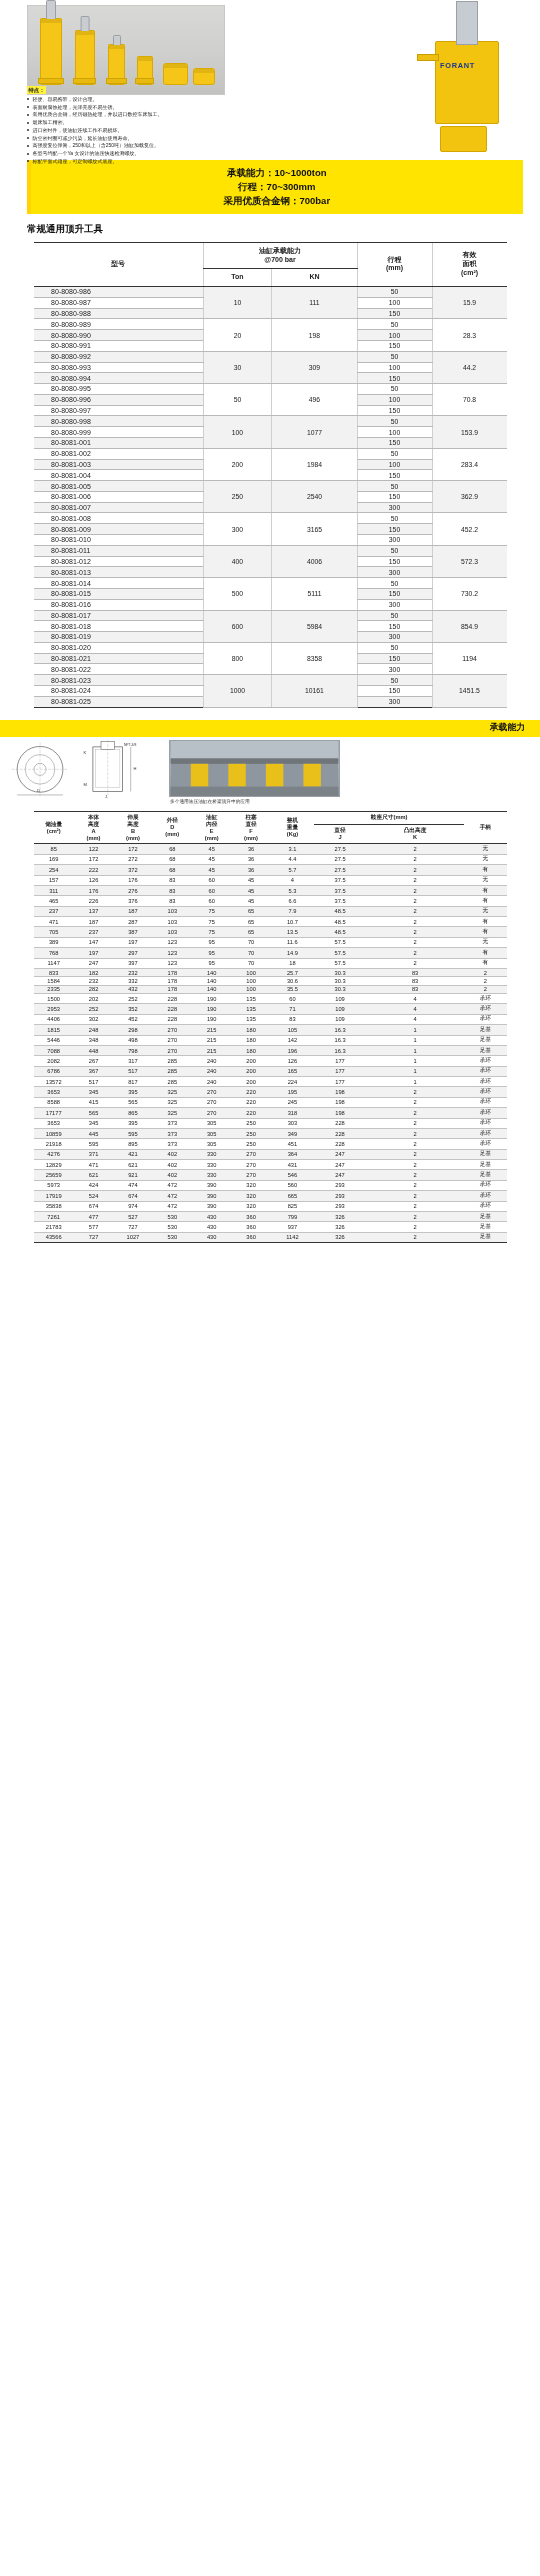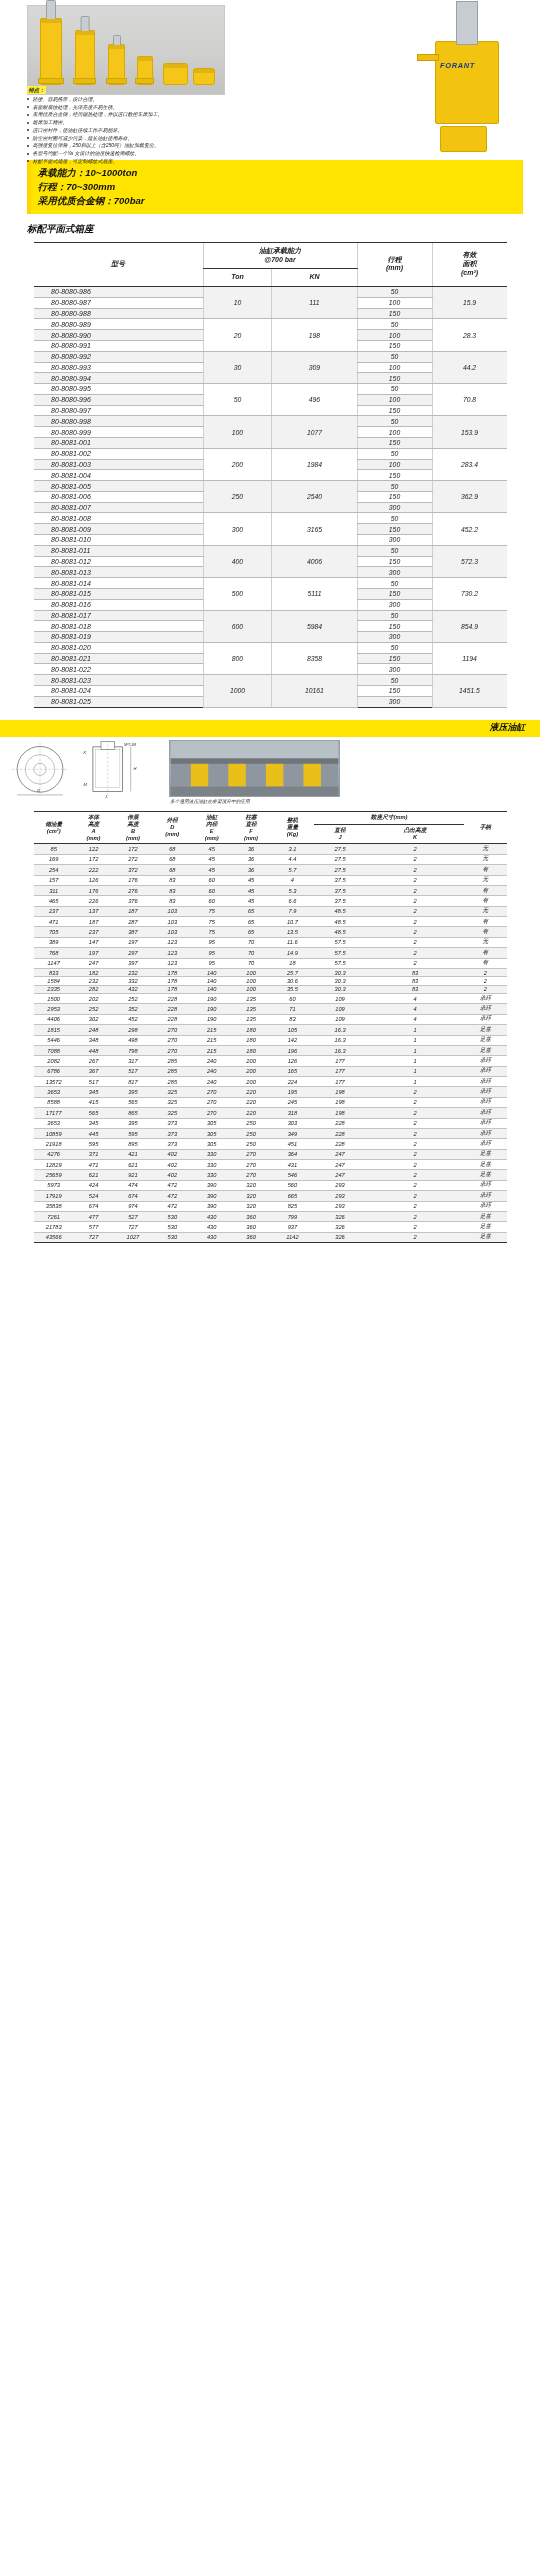--- a/index.html
+++ b/index.html
@@ -1,17 +1,17 @@
 <!DOCTYPE html>
 <html style="font-size:10.8px"><head>
 <meta charset="utf-8">
 <style>
   html,body{margin:0;padding:0;background:#ffffff;}
   body{width:540px;font-family:"Liberation Sans","DejaVu Sans",sans-serif;color:#111;}
-  .page{width:540px;position:relative;font-style:italic;}
+  .page{width:540px;position:relative;}
   
   .hero{position:relative;width:540px;height:155px;background:#ffffff;}
   .hero .photo-left{
     position:absolute;left:27px;top:5.4px;width:196px;height:88px;
     background:linear-gradient(180deg,#d8d8d6 0%,#cfcfcd 55%,#c2c2c0 100%);
     border:0.7px solid #c9c9c7;
   }
   .cyl{position:absolute;background:#f5c518;border:0.7px solid #d9a900;border-radius:1.4px;}
   .cyl .rod{position:absolute;left:50%;transform:translateX(-50%);background:#c9ccd1;border:0.7px solid #9aa0a6;border-radius:1.4px;}
   .cyl .cap{position:absolute;left:0;right:0;top:0;height:3.4px;background:#e0b412;}
@@ -33,21 +33,21 @@
     display:inline-block;background:#fff23a;padding:0 1.4px;font-weight:bold;margin-bottom:1.4px;font-size:5.4px;
   }
   .features ul{list-style:none;margin:0;padding:0;}
   .features li{position:relative;padding-left:5.4px;}
   .features li:before{content:"";position:absolute;left:0;top:2.7px;width:2px;height:2px;background:#333;border-radius:50%;}
   
   .banner{
     margin:5.4px 27px 0 27px;background:#ffe400;border-left:4px solid #ffd400;
     padding:5.4px 6.8px;width:calc(100% - 62px);
   }
-  .banner div{font-size:9.5px;font-weight:bold;color:#111;line-height:1.5;}
+  .banner div{font-size:9.5px;font-weight:bold;color:#111;line-height:1.5;text-align:center;}
   
   h2.sec{
     margin:9.5px 0 5.4px 27px;font-size:9.5px;font-weight:bold;color:#111;
   }
   
   table{border-collapse:collapse;}
   .maintbl{margin:0 auto;width:473px;font-size:6.8px;}
   .maintbl th,.maintbl td{
     border-top:0.7px solid #b9b9b9;border-bottom:0.7px solid #b9b9b9;
     text-align:center;vertical-align:middle;padding:1.4px 0;color:#222;
@@ -147,21 +147,21 @@
       </ul>
     </div>
   </div>
 
   <div class="banner">
     <div>承载能力：10~1000ton</div>
     <div>行程：70~300mm</div>
     <div>采用优质合金钢：700bar</div>
   </div>
 
-  <h2 class="sec">标配平面式箱座</h2>
+  <h2 class="sec">常规通用顶升工具</h2>
 
   <table class="maintbl">
     <thead>
       <tr>
         <th rowspan="2" style="width:169px;">型号</th>
         <th colspan="2" class="vsep" style="width:128px;white-space:pre-line;">油缸承载能力
 @700 bar</th>
         <th rowspan="2" class="vsep" style="width:74px;white-space:pre-line;">行程
 (mm)</th>
         <th rowspan="2" class="vsep" style="width:74px;white-space:pre-line;">有效
@@ -367,21 +367,21 @@
         </tr>
         <tr>
           <td class="model" style="border-bottom: 1.4px solid rgb(51, 51, 51);">80-8081-025</td>
           <td class="vsep" style="border-bottom: 1.4px solid rgb(51, 51, 51);">300</td>
         </tr>
       </tbody>
   </table>
 
   <div class="band">
     <div class="ylw"></div>
-    <div class="label">液压油缸</div>
+    <div class="label">承载能力</div>
 
     <svg class="drawing" viewBox="0 0 190 86">
       <circle cx="52" cy="42" r="34" fill="#ffffff" stroke="#555" stroke-width="1"></circle>
       <circle cx="52" cy="42" r="22" fill="#ffffff" stroke="#777" stroke-width="0.7"></circle>
       <circle cx="52" cy="42" r="9" fill="#ffffff" stroke="#777" stroke-width="0.7"></circle>
       <line x1="10" y1="42" x2="94" y2="42" stroke="#999" stroke-width="0.5" stroke-dasharray="4,2"></line>
       <line x1="52" y1="2" x2="52" y2="82" stroke="#999" stroke-width="0.5" stroke-dasharray="4,2"></line>
       <line x1="18" y1="80" x2="86" y2="80" stroke="#555" stroke-width="0.6"></line>
       <text x="48" y="76" font-size="6" fill="#333">D</text>
     </svg>

